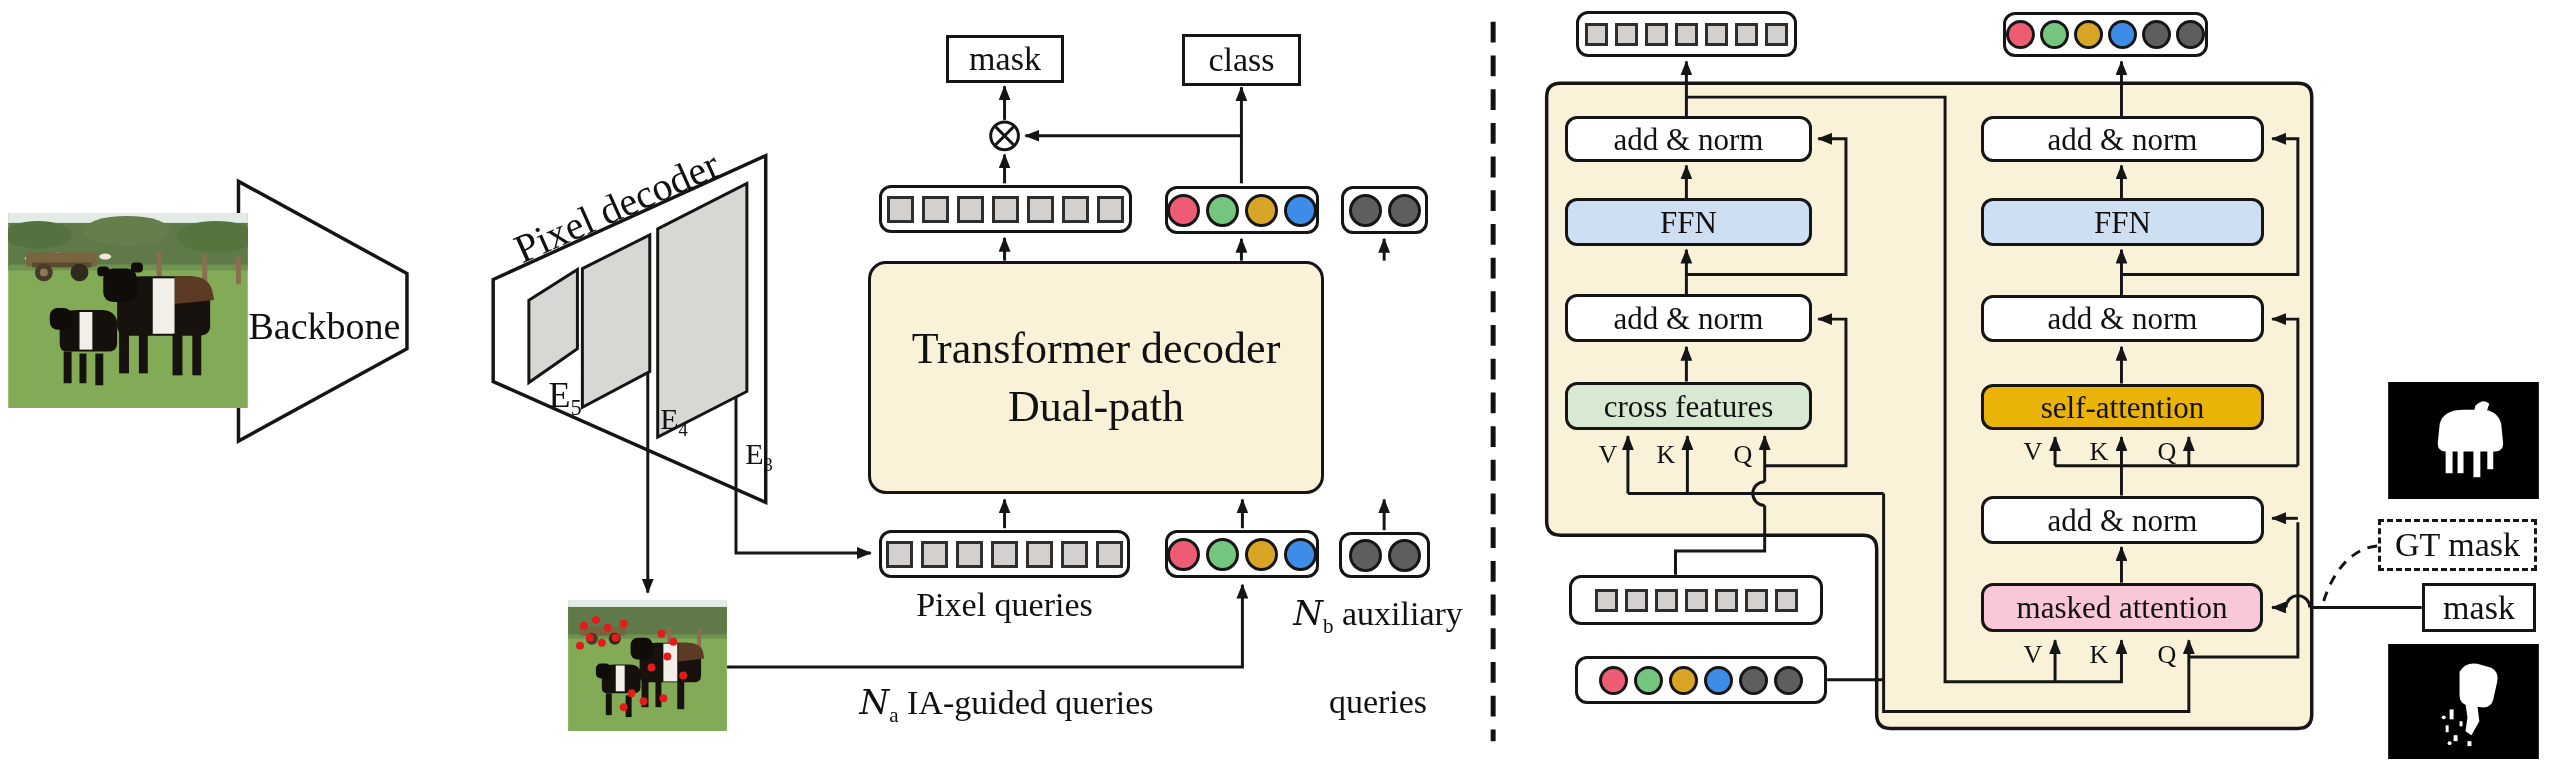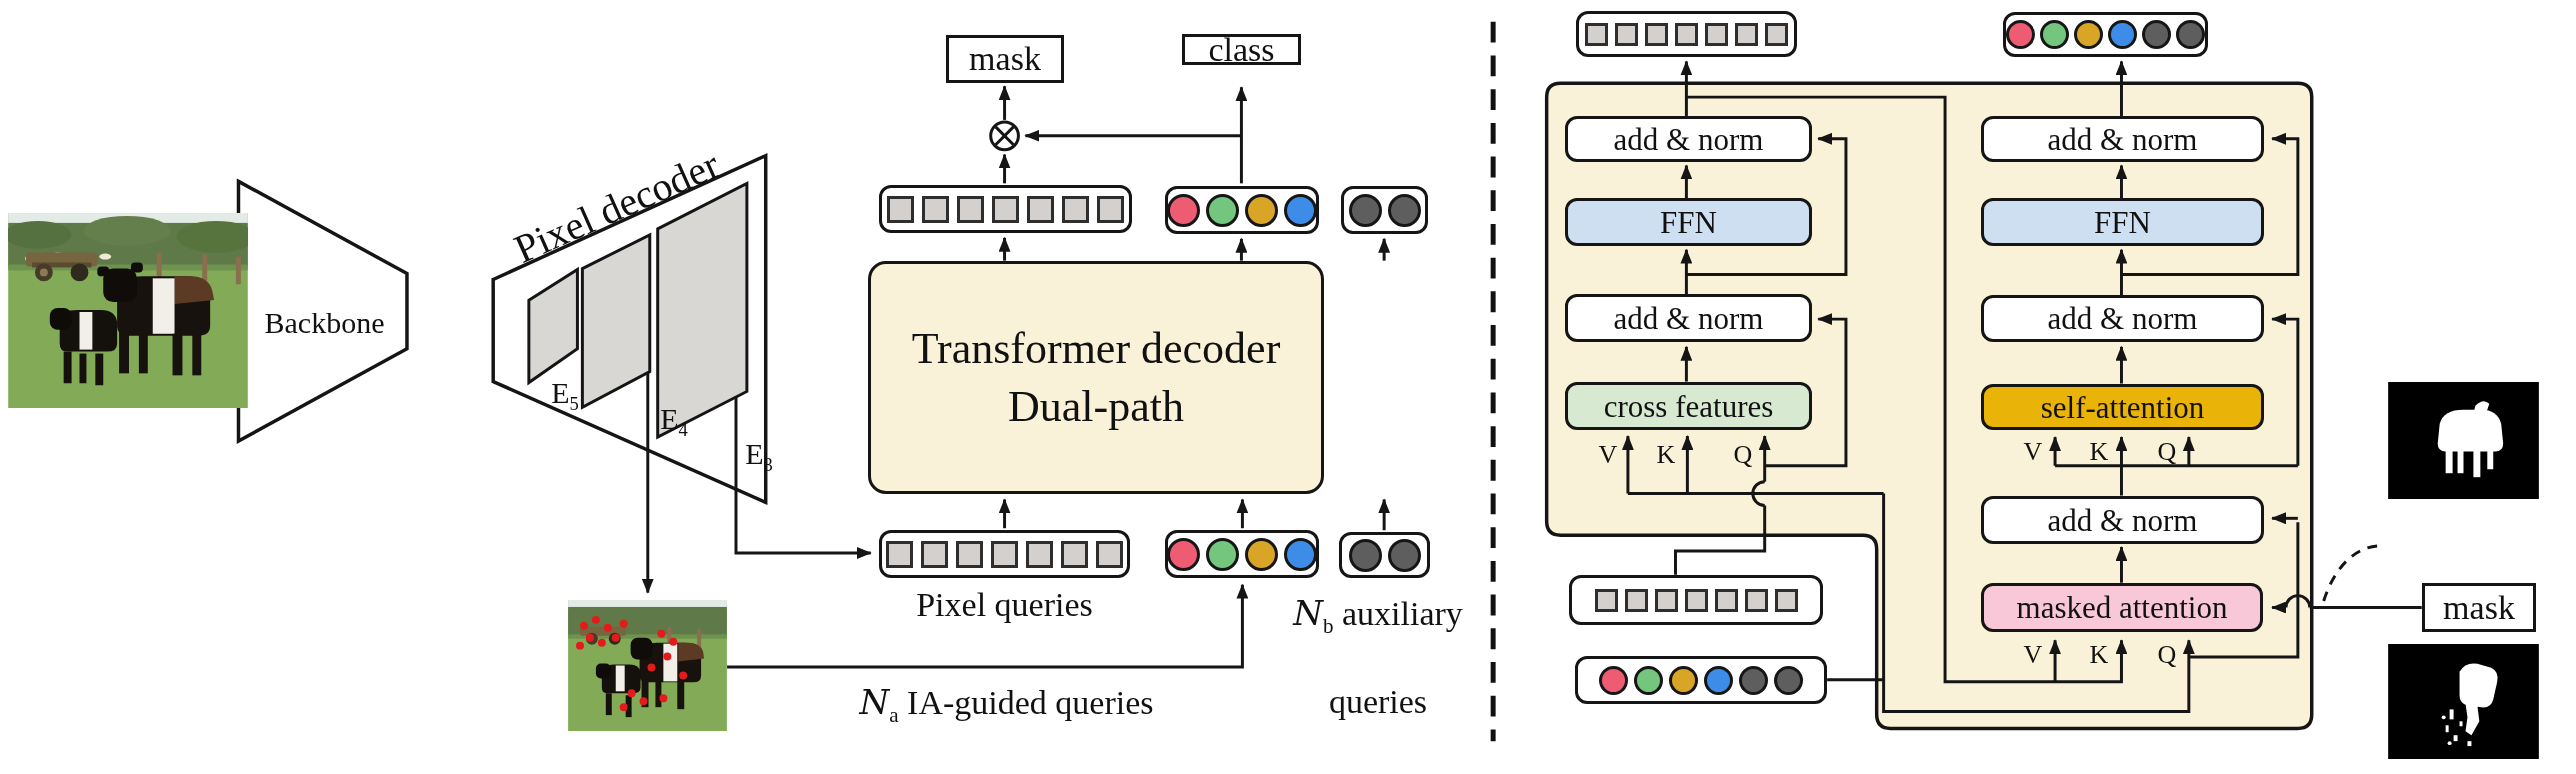--- a/index.html
+++ b/index.html
@@ -164,25 +164,25 @@
 
       <path d="M52 108 q2 -10 18 -10 h24 q14 0 16 12 v22 q0 8 -10 8 h-40 q-8 0 -8 -8 Z" fill="#14100c"></path>
       <rect x="72" y="100" width="13" height="38" fill="#f2efe8"></rect>
       <rect x="42" y="96" width="22" height="22" rx="8" fill="#0e0b08"></rect>
       <rect x="56" y="140" width="8" height="32" fill="#14100c"></rect>
       <rect x="72" y="142" width="7" height="30" fill="#14100c"></rect>
       <rect x="88" y="142" width="8" height="32" fill="#14100c"></rect>
     </svg>
   </div>
 
-  <div class="lbl abs" style="left:242px;top:307px;width:165px;font-size:30px;">Backbone</div>
+  <div class="lbl abs" style="left:242px;top:307px;width:165px;font-size:38px;">Backbone</div>
 
   <div class="lbl abs rot" style="left:478px;top:186px;width:278px;">Pixel decoder</div>
 
-  <div class="lbl abs" style="left:543px;top:377px;width:44px;font-size:30px;">
+  <div class="lbl abs" style="left:543px;top:377px;width:44px;font-size:36px;">
     <span>E</span><sub>5</sub>
   </div>
   <div class="lbl abs" style="left:652px;top:403px;width:44px;font-size:30px;">
     <span>E</span><sub>4</sub>
   </div>
   <div class="lbl abs" style="left:737px;top:438px;width:44px;font-size:30px;">
     <span>E</span><sub>3</sub>
   </div>
 
   <div class="photo abs" style="left:568px;top:600px;width:159px;height:131px;">
@@ -224,21 +224,21 @@
         <circle cx="116" cy="76" r="4"></circle>
           <circle cx="64" cy="94" r="4"></circle>
         <circle cx="76" cy="102" r="4"></circle>
           <circle cx="56" cy="108" r="4"></circle>
         <circle cx="96" cy="99" r="4"></circle>
       </g>
     </svg>
   </div>
 
   <div class="sqbox" style="left:946px;top:35px;width:118px;height:48px;">mask</div>
-  <div class="sqbox" style="left:1182px;top:34px;width:119px;height:31px;">class</div>
+  <div class="sqbox" style="left:1182px;top:34px;width:119px;height:52px;">class</div>
 
   <div class="tok-row lg" style="left:879px;top:185px;width:253px;height:48px;">
       <span class="tok square" style="background: rgb(211, 208, 205);"></span>
       <span class="tok square" style="background: rgb(211, 208, 205);"></span>
       <span class="tok square" style="background: rgb(211, 208, 205);"></span>
       <span class="tok square" style="background: rgb(211, 208, 205);"></span>
       <span class="tok square" style="background: rgb(211, 208, 205);"></span>
       <span class="tok square" style="background: rgb(211, 208, 205);"></span>
       <span class="tok square" style="background: rgb(211, 208, 205);"></span>
     </div>
@@ -352,20 +352,21 @@
       <g fill="#fff">
         <path d="M52 42 q4 -14 24 -14 h18 q16 0 20 14 l2 20 q0 8 -8 8 h-50 q-8 0 -8 -8 Z"></path>
         <path d="M88 24 q8 -8 14 -2 l-4 12 -12 -2 Z"></path>
         <rect x="58" y="64" width="7" height="28"></rect>
         <rect x="70" y="66" width="6" height="26"></rect>
         <rect x="86" y="66" width="7" height="30"></rect>
         <rect x="100" y="62" width="6" height="26"></rect>
       </g>
     </svg>
   </div>
+  <div class="dashbox" style="left:2378px;top:519px;width:159px;height:52px;">GT mask</div>
   <div class="sqbox" style="left:2422px;top:583px;width:114px;height:49px;">mask</div>
   <div class="photo abs" style="left:2388px;top:644px;width:151px;height:115px;">
     <svg width="151" height="115" viewBox="0 0 152 116">
       <rect width="152" height="116" fill="#000"></rect>
       <g fill="#fff">
         <path d="M72 28 q6 -10 18 -8 l14 4 q8 4 6 14 l-4 18 q-2 8 -10 8 l-16 -2 q-8 -2 -8 -10 Z"></path>
         <path d="M78 60 l12 2 2 16 -8 14 -6 -4 2 -14 Z"></path>
         <rect x="62" y="66" width="4" height="10"></rect>
         <rect x="58" y="82" width="3" height="7"></rect>
         <rect x="66" y="92" width="4" height="6"></rect>

